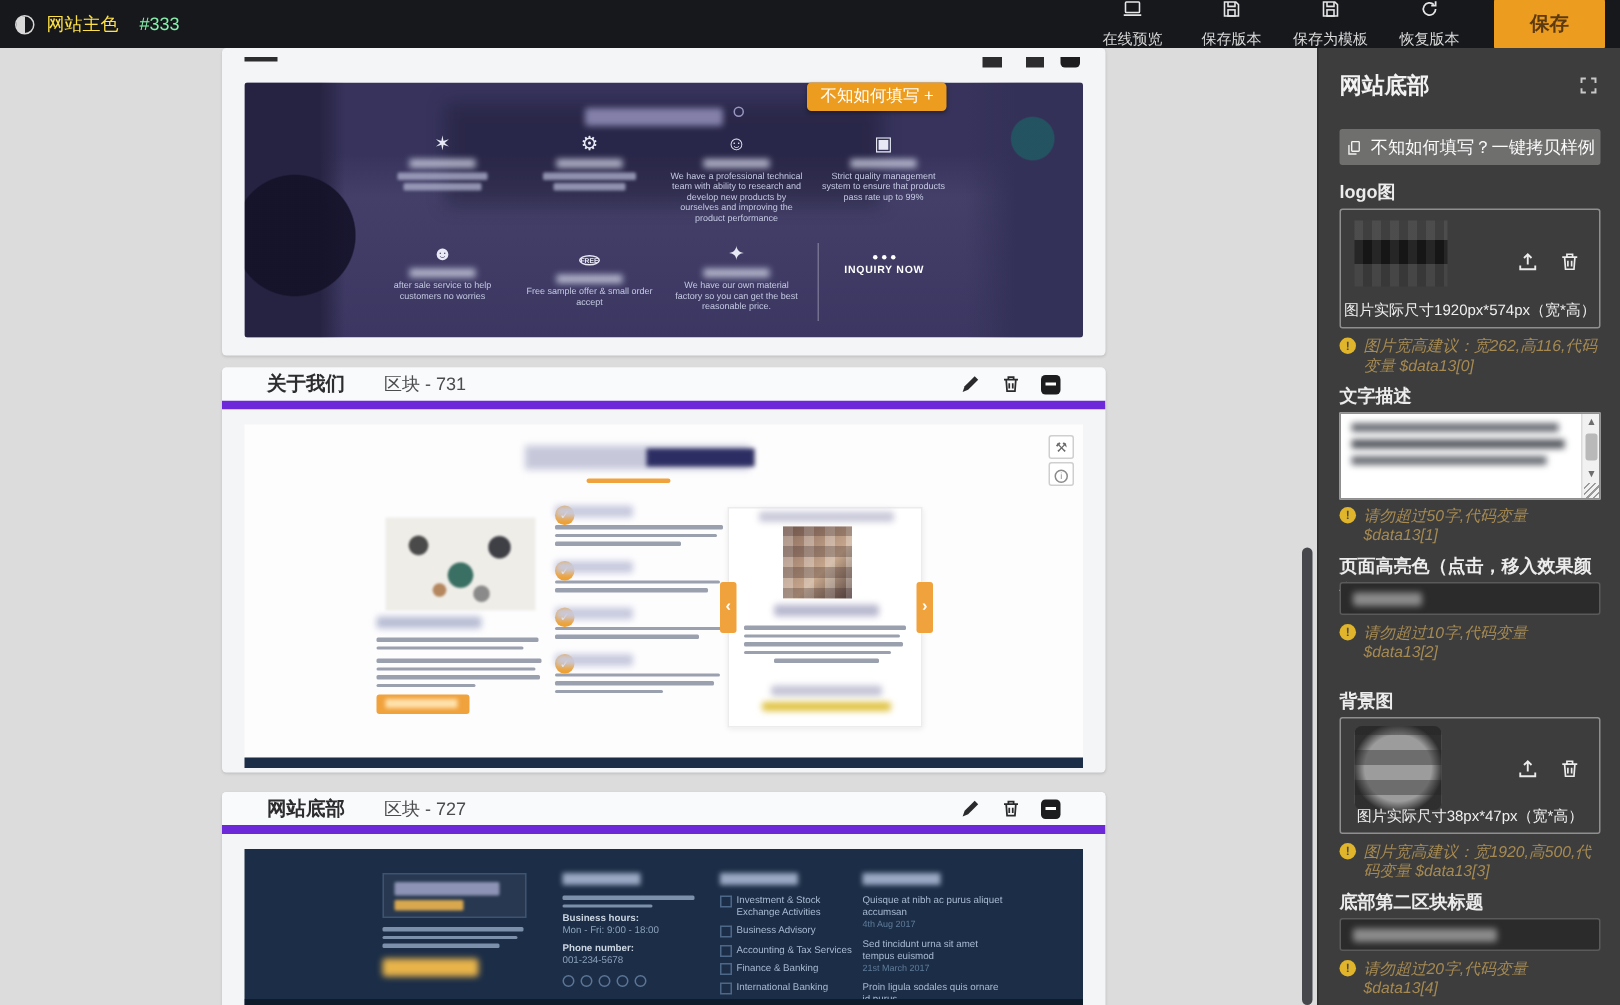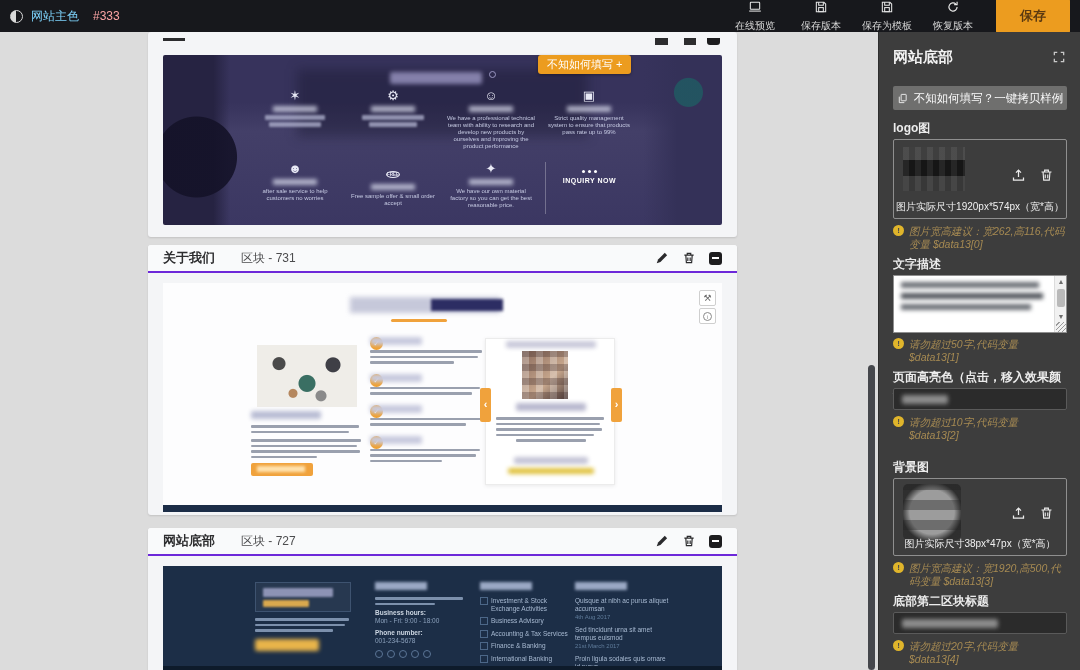--- a/index.html
+++ b/index.html
@@ -2,32 +2,32 @@
 <html><head>
 <meta charset="utf-8">
 <style>
   html,body{margin:0;padding:0;background:#dcdcdc;}
   *{box-sizing:border-box;font-family:"Liberation Sans",sans-serif;}
   .app{position:relative;width:1080px;height:670px;overflow:hidden;background:#dcdcdc;}
 
   
   .topbar{position:absolute;left:0;top:0;width:1080px;height:32px;background:#17181c;display:flex;align-items:center;padding:0 6px 0 10px;color:#e6e6e6;}
   .half-circle{width:13px;height:13px;border-radius:50%;border:1.5px solid #d9d9d9;background:linear-gradient(90deg,#d9d9d9 50%,#17181c 50%);margin-right:8px;flex:none;}
-  .tb-label{font-size:12px;color:#7dd3fc;margin-right:14px;}
-  .tb-value{font-size:12px;color:#fca5a5;}
+  .tb-label{font-size:12px;color:#fde047;margin-right:14px;}
+  .tb-value{font-size:12px;color:#86efac;}
   .tb-spacer{flex:1;}
   .tb-action{width:66px;height:32px;display:flex;flex-direction:column;align-items:center;justify-content:center;gap:1px;cursor:pointer;}
   .tb-action svg{width:14px;height:14px;}
   .tb-action .lab{font-size:10px;color:#d8d8d8;white-space:nowrap;}
   .save-btn{width:74px;height:36px;background:#ec9c1f;border-radius:3px;color:#5c3a10;font-size:13px;font-weight:700;display:flex;align-items:center;justify-content:center;margin:0 4px 0 10px;cursor:pointer;}
 
   
   .canvas{position:absolute;left:0;top:32px;width:878px;height:638px;background:#dcdcdc;overflow:hidden;}
   .card{position:absolute;left:148px;width:589px;background:#f4f5f7;border-radius:3px;box-shadow:0 1px 2px rgba(0,0,0,.12);}
-  .card-hdr{height:28px;display:flex;align-items:center;padding:0 15px;border-bottom:2px solid #6d28d9;background:#f9fafb;border-radius:3px 3px 0 0;}
+  .card-hdr{height:28px;display:flex;align-items:center;padding:0 30px;border-bottom:6px solid #6d28d9;background:#f9fafb;border-radius:3px 3px 0 0;}
   .card-hdr .ttl{font-size:13px;font-weight:700;color:#2d2d2f;margin-right:26px;}
   .card-hdr .blk{font-size:12px;color:#4c4c4e;}
   .hdr-icons{margin-left:auto;display:flex;align-items:center;gap:13px;}
   .hdr-icons svg{width:14px;height:14px;display:block;}
   .btn-collapse{width:13px;height:13px;background:#1d1d1f;border-radius:3px;position:relative;}
   .btn-collapse::after{content:"";position:absolute;left:3px;right:3px;top:5.5px;height:2px;background:#fff;}
 
   .bb{display:block;filter:blur(2px);border-radius:2px;}
   .bb1{display:block;filter:blur(1.2px);border-radius:1px;}
   .tl{height:2.5px;background:#9aa0ae;border-radius:1px;margin-bottom:3px;}

